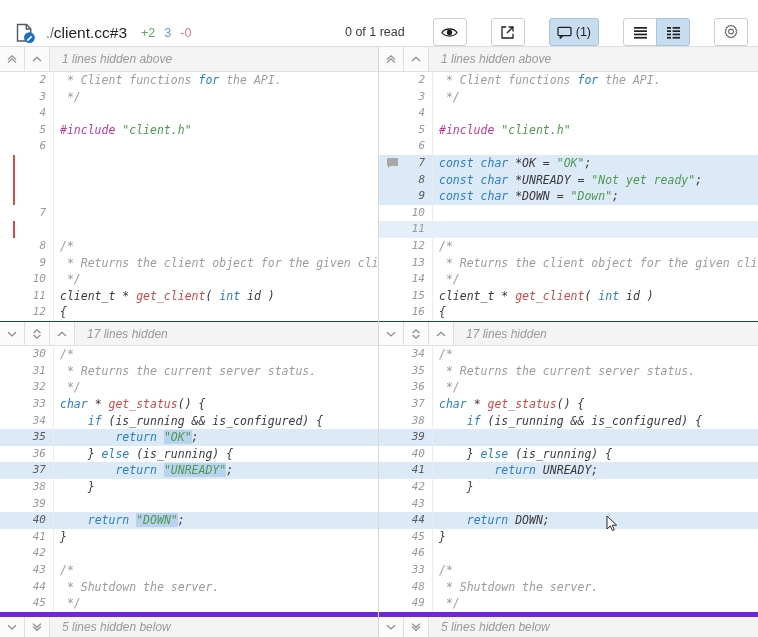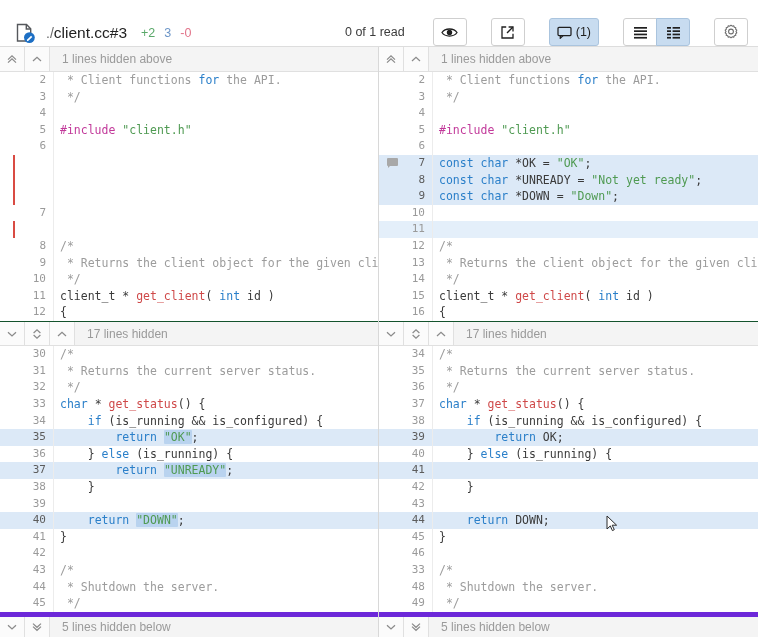--- a/index.html
+++ b/index.html
@@ -43,21 +43,21 @@
     gap: 4px; padding: 0 7px;
     cursor: pointer;
   }
   .tbtn.active { background: #c8dcf0; border-color: #aac4de; }
   .tbtn .cnt { font-size: 12.5px; color: #1f1f1f; }
   .tgroup { display: flex; gap: 0; }
   .tgroup .tbtn:first-child { border-top-right-radius:0; border-bottom-right-radius:0; }
   .tgroup .tbtn:last-child { border-top-left-radius:0; border-bottom-left-radius:0; margin-left:-1px; }
 
   
-  .diff-body { flex: 1 1 auto; display: flex; min-height: 0; }
+  .diff-body { flex: 1 1 auto; display: flex; min-height: 0; font-style: italic; }
   .pane { width: 379px; display: flex; flex-direction: column; min-width:0; position: relative; }
   .pane.left { border-right: 1px solid #d8d8d8; }
 
   
   .hunkbar {
     display: flex; align-items: stretch;
     height: 25px; min-height: 25px;
     background: #f4f4f4;
     border-top: 1px solid #14532d;
     border-bottom: 1px solid #e0e0e0;
@@ -587,30 +587,30 @@
             <div class="code"><span class="t-kw">char</span><span class="t-pln"> * </span><span class="t-fn">get_status</span><span class="t-pln">() {</span></div>
           </div>
           <div class="crow">
             <div class="gutter"></div>
             <div class="lno">38</div>
             <div class="code"><span class="t-pln">    </span><span class="t-kw">if</span><span class="t-pln"> (is_running &amp;&amp; is_configured) {</span></div>
           </div>
           <div class="crow hl">
             <div class="gutter"></div>
             <div class="lno">39</div>
-            <div class="code"><span class="t-pln">        </span><span class="t-kw">return</span><span class="t-pln"> OK;</span></div>
           </div>
           <div class="crow">
             <div class="gutter"></div>
             <div class="lno">40</div>
             <div class="code"><span class="t-pln">    } </span><span class="t-kw">else</span><span class="t-pln"> (is_running) {</span></div>
           </div>
           <div class="crow hl">
             <div class="gutter"></div>
             <div class="lno">41</div>
+            <div class="code"><span class="t-pln">        </span><span class="t-kw">return</span><span class="t-pln"> UNREADY;</span></div>
           </div>
           <div class="crow">
             <div class="gutter"></div>
             <div class="lno">42</div>
             <div class="code"><span class="t-pln">    }</span></div>
           </div>
           <div class="crow">
             <div class="gutter"></div>
             <div class="lno">43</div>
             <div class="code">&nbsp;</div>

